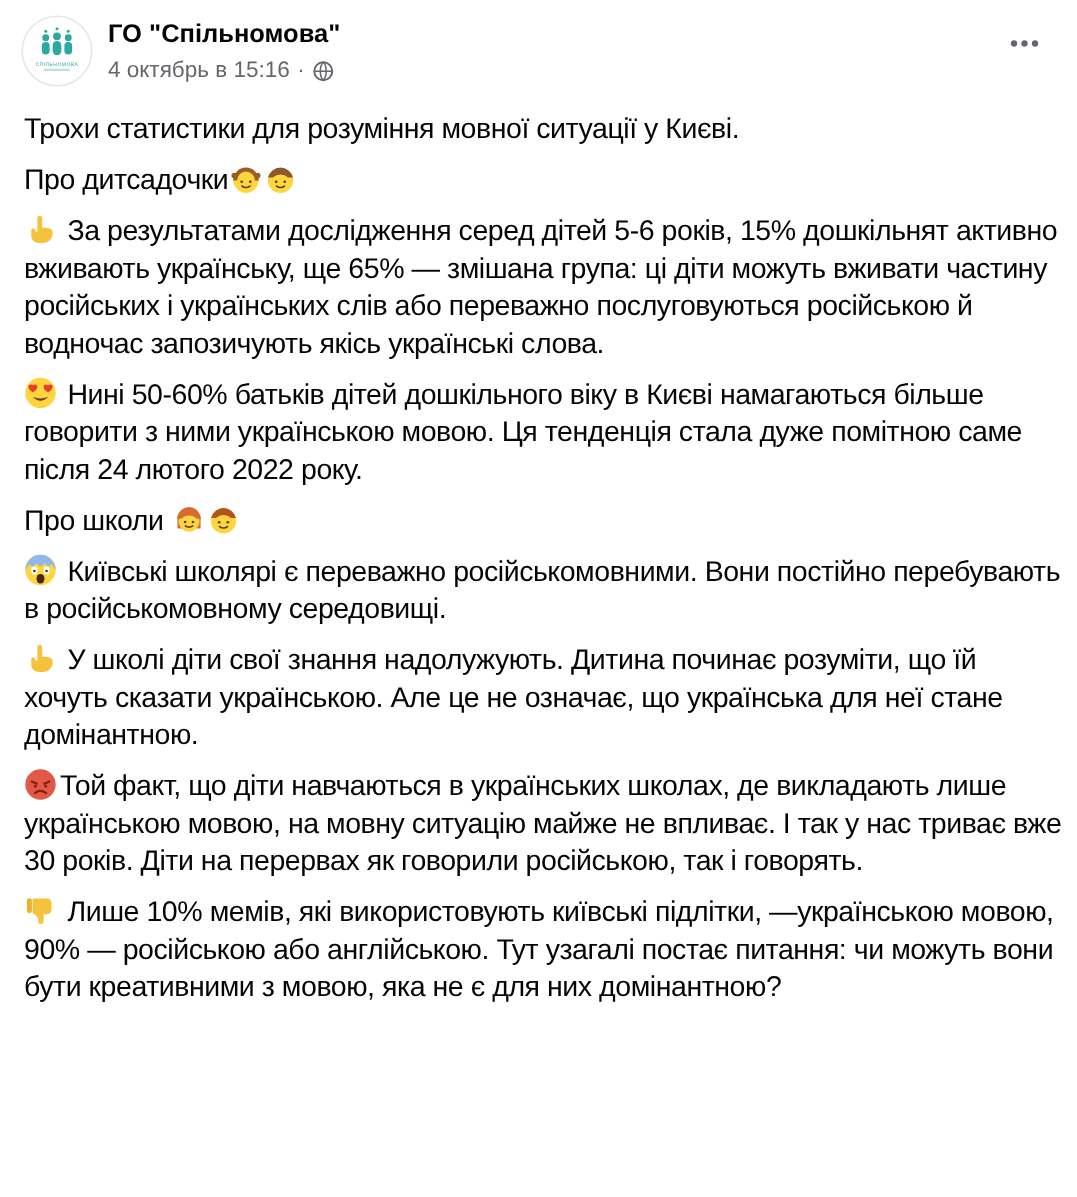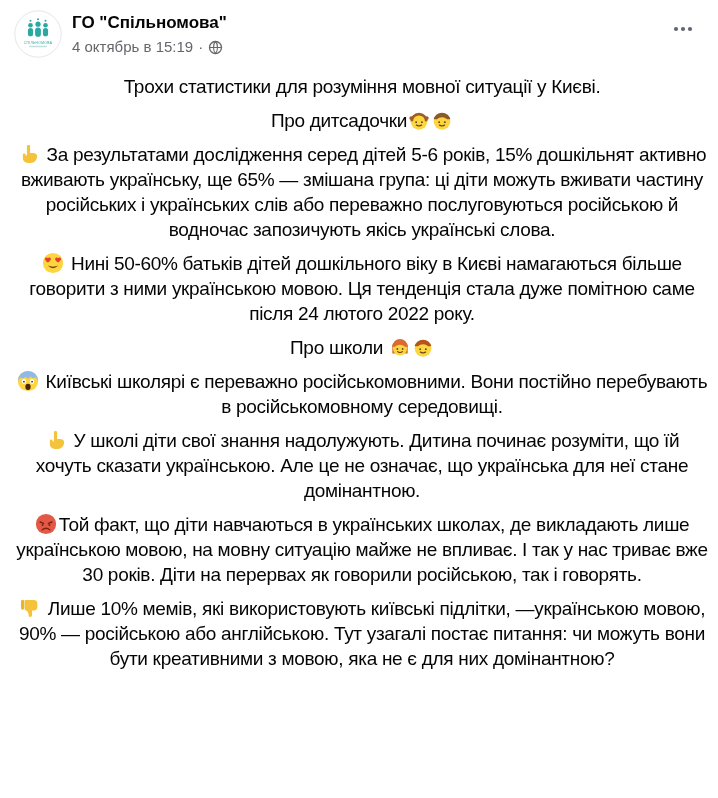--- a/index.html
+++ b/index.html
@@ -14,21 +14,21 @@
   .avatar { width:48px; height:48px; flex:0 0 48px; margin-right:10px; cursor:pointer; display:block; }
   .hmeta { padding-top:2px; }
   .author { font-size:17px; font-weight:700; color:#050505; line-height:22px; cursor:pointer; }
   .sub { display:flex; align-items:center; gap:4px; color:#65676b; font-size:15px; line-height:20px; margin-top:3px; }
   .sub .dot { margin:0 1px; }
   .sub .globe { width:15px; height:15px; display:inline-block; }
   .sub .globe svg { width:100%; height:100%; display:block; }
   .menu-btn { position:absolute; right:16px; top:18px; background:none; border:none; padding:6px 8px; cursor:pointer; border-radius:50%; }
   .menu-btn svg { display:block; }
   .post-body { padding:16px 10px 0 16px; font-size:19px; line-height:25px; letter-spacing:-0.3px; }
-  .post-body p { margin:0 0 9px 0;text-align:center; }
+  .post-body p { margin:0 0 9px 0; }
   .emoji { display:inline-block; width:22px; height:22px; vertical-align:-4px; }
   .emoji.lead { margin-right:2px; }
   .emoji.trail { margin-left:1px; }
   .emoji svg { width:100%; height:100%; display:block; }
 </style>
 </head>
 <body>
 
 <div class="post-card">
 
@@ -46,21 +46,21 @@
         <circle cx="31.5" cy="15.2" r="2.3"></circle>
           <rect x="28.9" y="18" width="5.2" height="8.3" rx="2.6"></rect>
       </g>
       <text x="24" y="33.8" text-anchor="middle" font-size="3.3" letter-spacing="0.35" fill="#2ba8a0">СПІЛЬНОМОВА</text>
       <rect x="15" y="35.8" width="18" height="1.5" rx="0.7" fill="#bfe0de"></rect>
     </svg>
 
     <div class="hmeta">
       <div class="author">ГО "Спільномова"</div>
       <div class="sub">
-        <span>4 октябрь в 15:19</span>
+        <span>4 октябрь в 15:16</span>
           <span class="dot">·</span>
           <span class="globe">
           <svg viewBox="0 0 16 16">
             <circle cx="8" cy="8" r="6.4" fill="none" stroke="#65676b" stroke-width="1.4"></circle>
             <path d="M1.6 8h12.8M8 1.6C5.2 4.2 5.2 11.8 8 14.4c2.8-2.6 2.8-10.2 0-12.8z" fill="none" stroke="#65676b" stroke-width="1.1"></path>
           </svg>
         </span>
       </div>
     </div>
 

